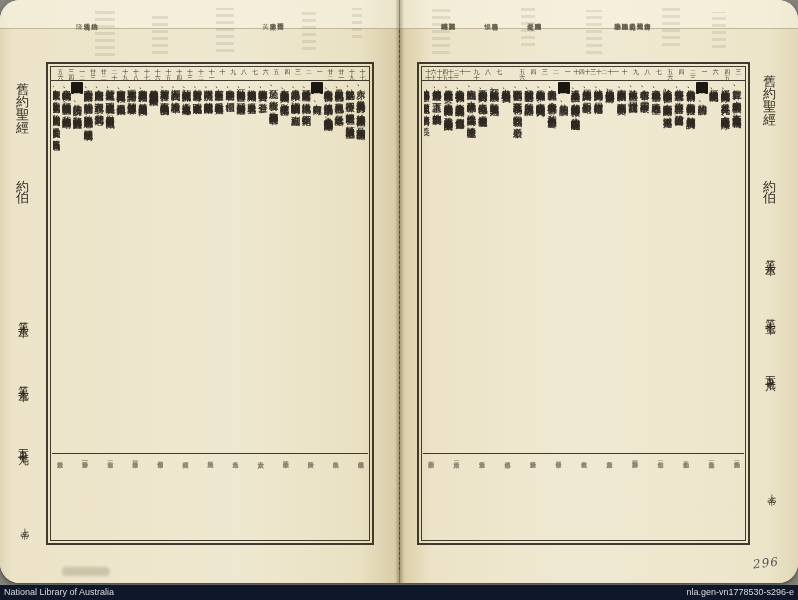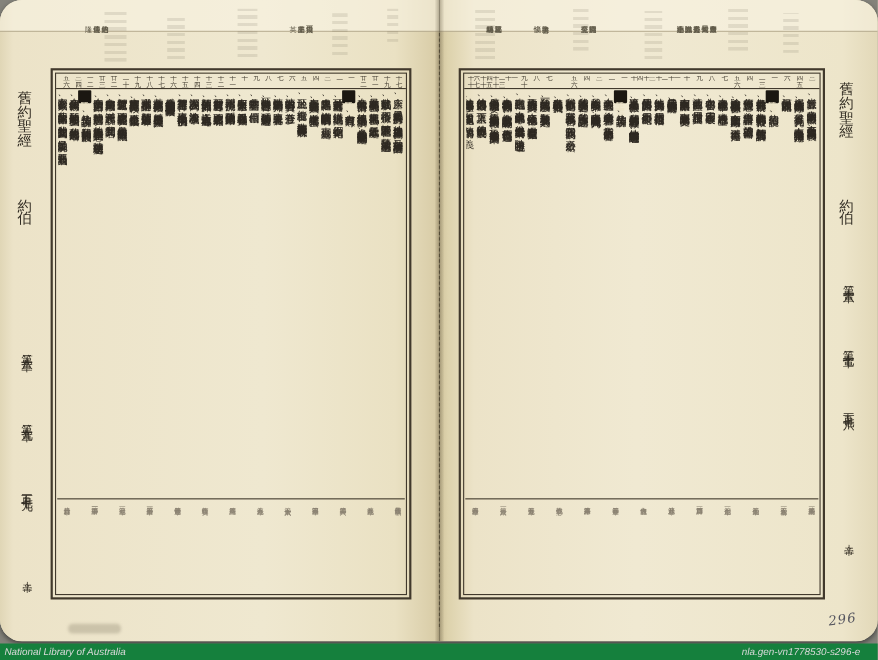--- a/index.html
+++ b/index.html
@@ -103,25 +103,25 @@
   }
   .handnum{
     position:absolute;left:753px;top:556px;
     font-family:"DejaVu Serif",serif;font-style:italic;
     font-size:12px;color:#54545e;transform:rotate(-7deg);
     letter-spacing:1px;
   }
   
   .bar{
     position:absolute;left:0;bottom:0;width:798px;height:15px;
-    background:#15803d;color:#d9d9d9;
-    font-family:"Liberation Sans",sans-serif;font-size:9px;line-height:15px;font-style:italic;
+    background:#0f172a;color:#d9d9d9;
+    font-family:"Liberation Sans",sans-serif;font-size:9px;line-height:15px;
   }
   .bar-left{position:absolute;left:4px;top:0;}
-  .bar-right{position:absolute;right:16px;top:0;}
+  .bar-right{position:absolute;right:4px;top:0;}
 </style>
 </head>
 <body>
 
 <div class="book">
 
   <div class="page page-l"></div>
   <div class="page page-r"></div>
   <div class="page-top-edge"></div>
   <div class="gutter"></div>

